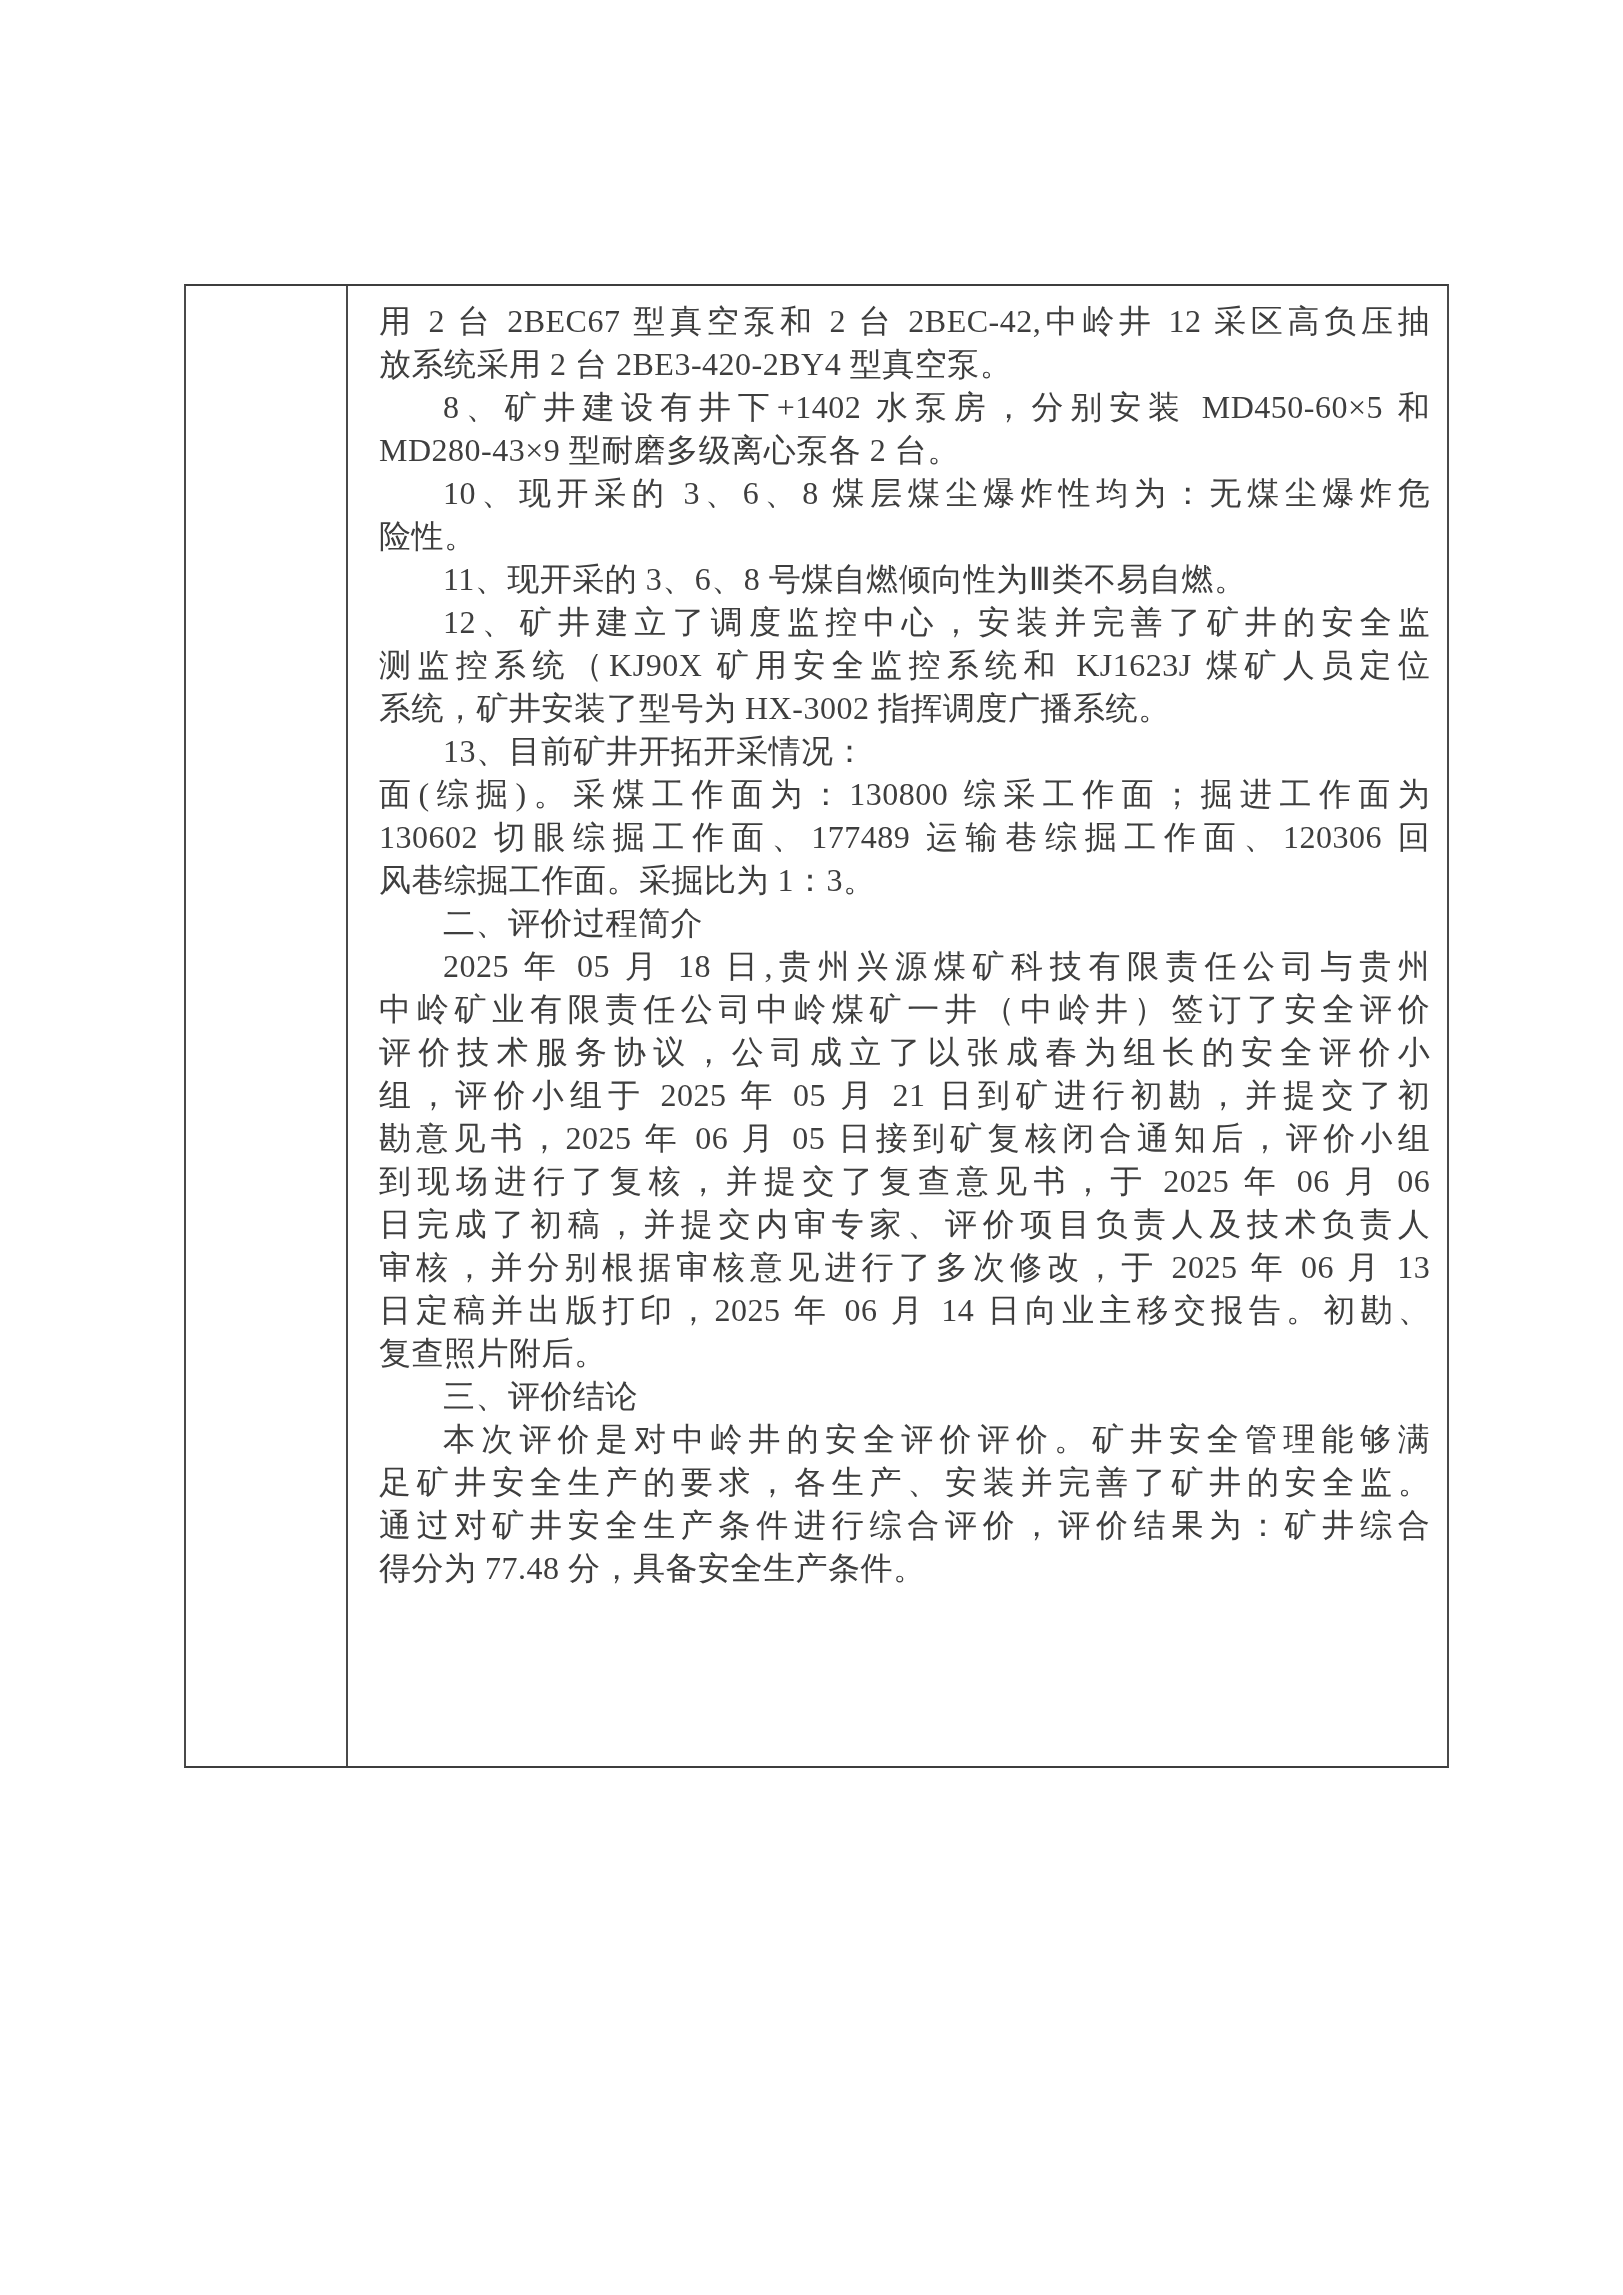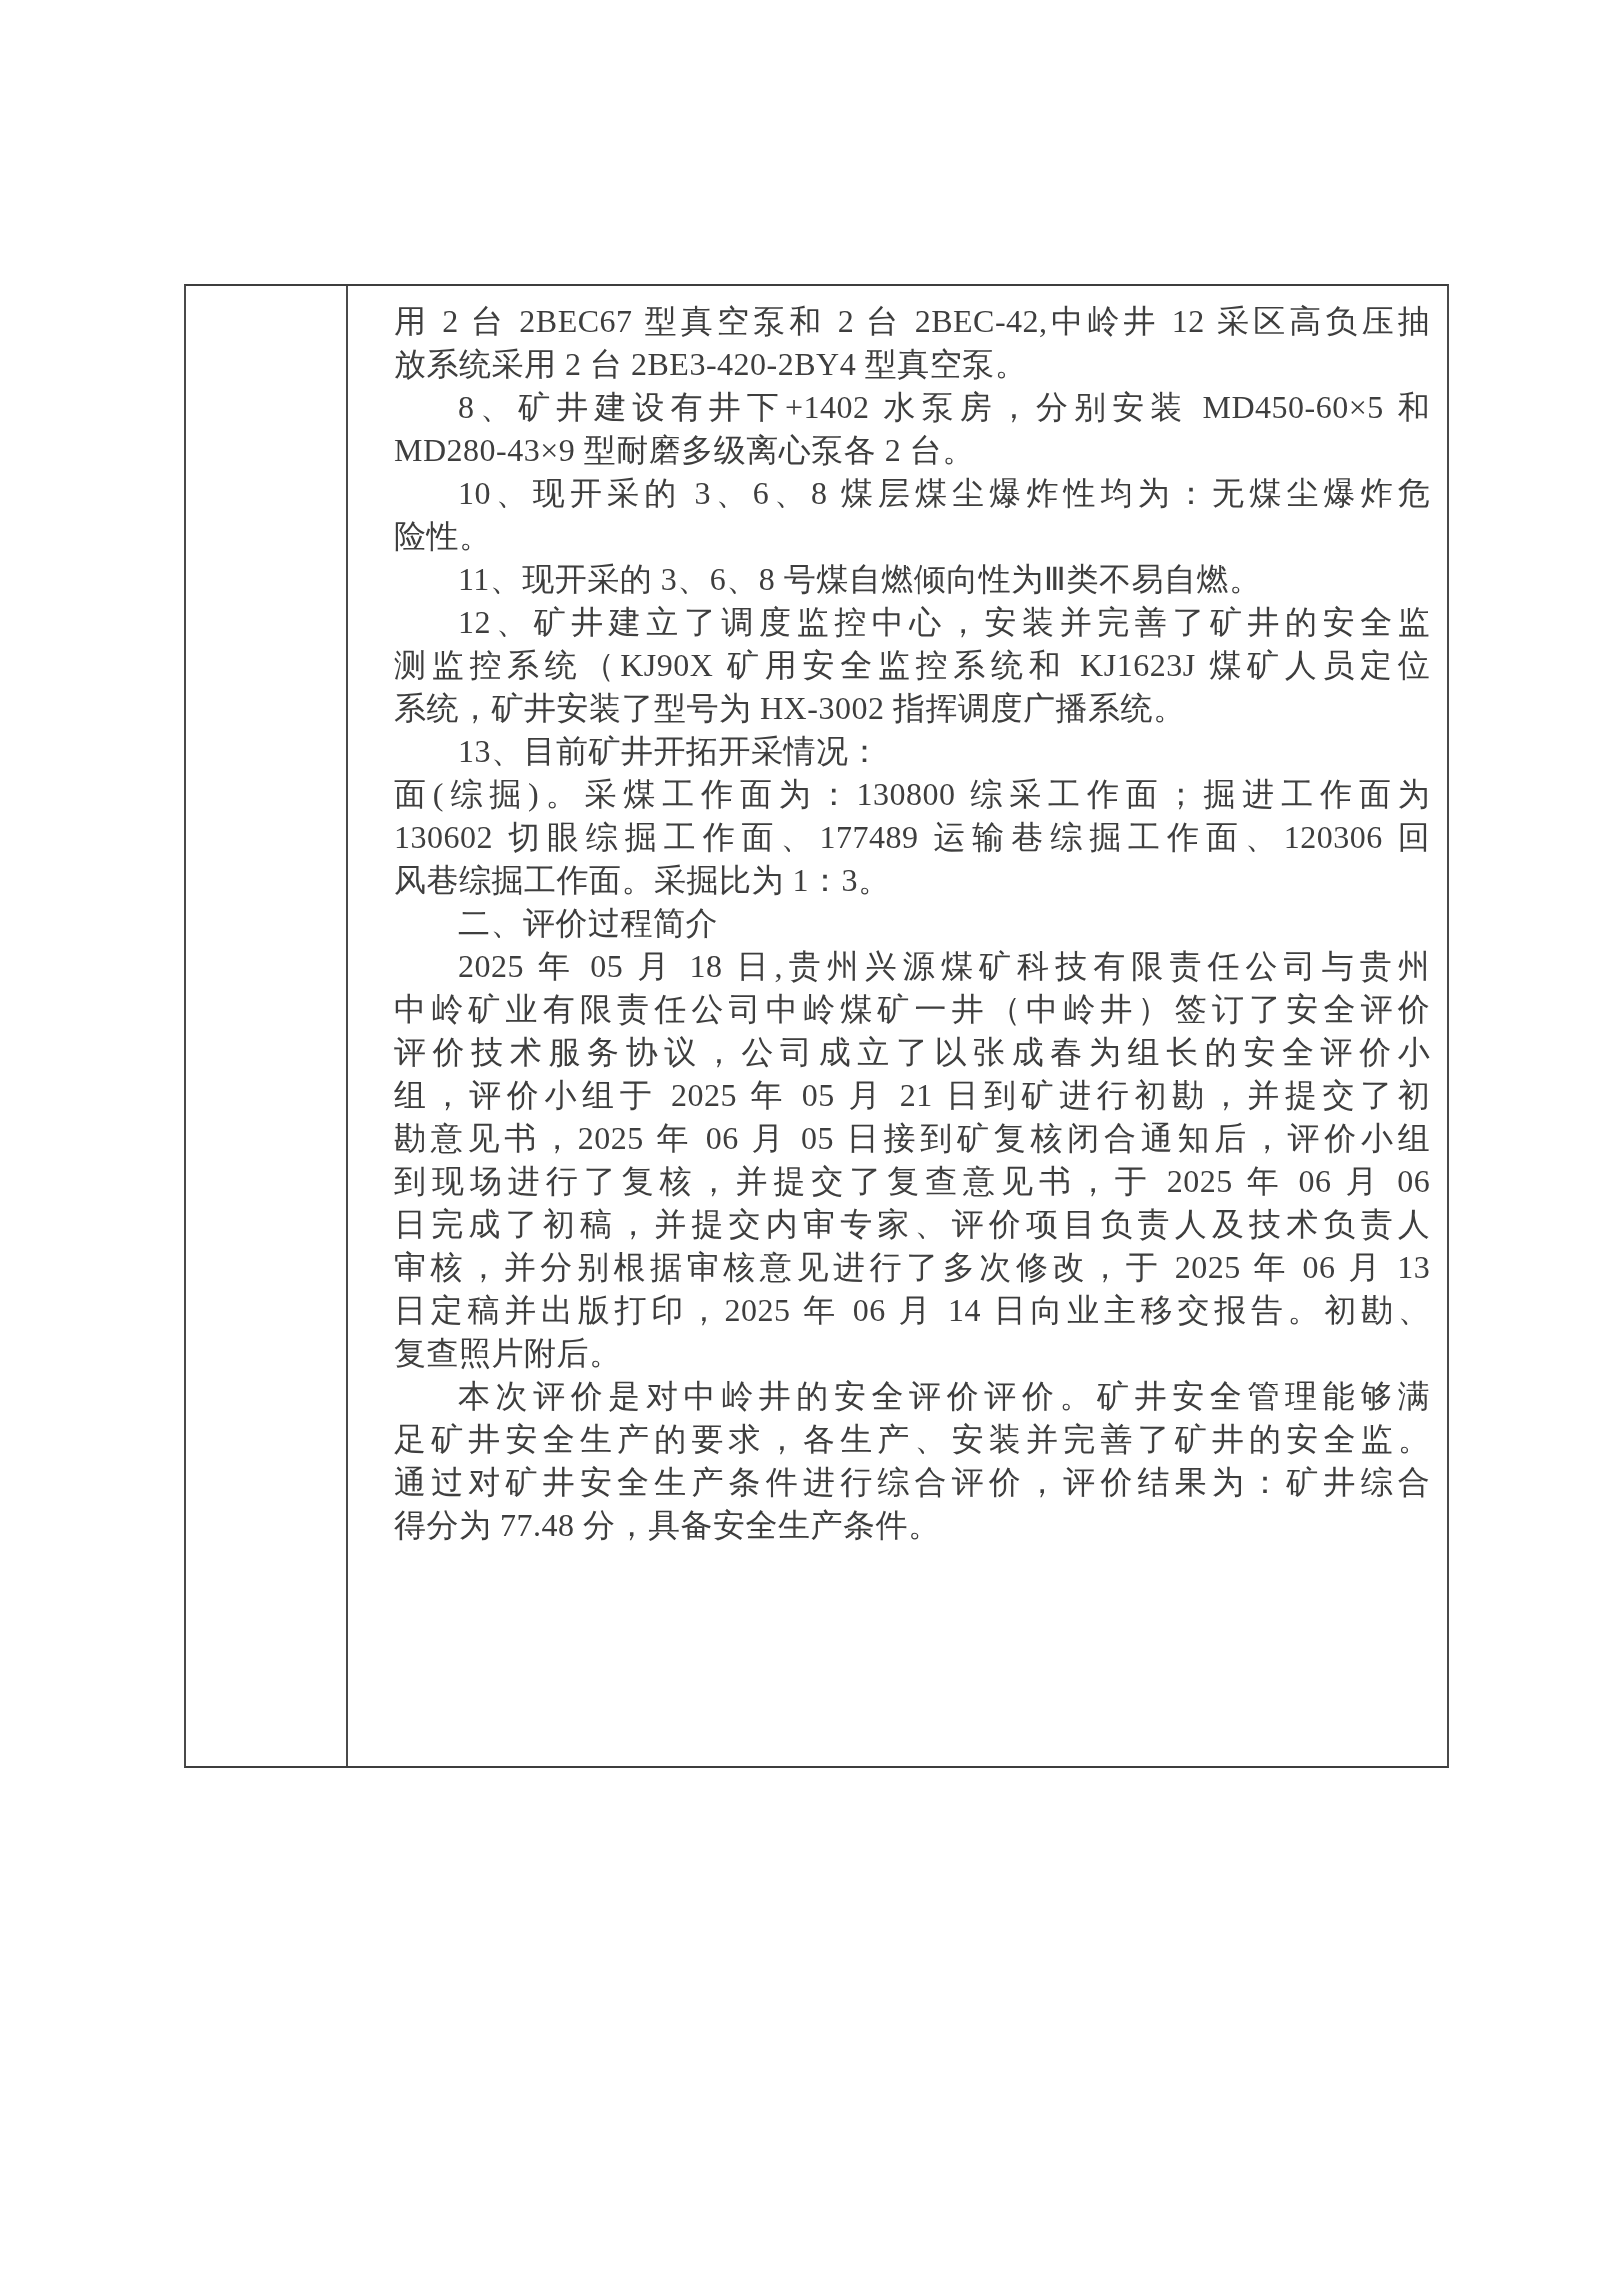--- a/index.html
+++ b/index.html
@@ -40,21 +40,20 @@
     padding: 13.7px 16.7px 0 31px;
     overflow: hidden;
   }
   .text-line {
     font-size: 32px;
     line-height: 43px;
     height: 43px;
     color: #3e3e3e;
     white-space: nowrap;
     letter-spacing: 0.5px;
-    margin-left: 15px;
   }
   .text-line.indent {
     text-indent: 2em;
   }
   .text-line.fill {
     white-space: normal;
     text-align: justify;
     text-align-last: justify;
   }
 </style>
@@ -84,20 +83,21 @@
           <div class="text-line indent fill">2025 年 05 月 18 日,贵州兴源煤矿科技有限责任公司与贵州</div>
           <div class="text-line fill">中岭矿业有限责任公司中岭煤矿一井（中岭井）签订了安全评价</div>
           <div class="text-line fill">评价技术服务协议，公司成立了以张成春为组长的安全评价小</div>
           <div class="text-line fill">组，评价小组于 2025 年 05 月 21 日到矿进行初勘，并提交了初</div>
           <div class="text-line fill">勘意见书，2025 年 06 月 05 日接到矿复核闭合通知后，评价小组</div>
           <div class="text-line fill">到现场进行了复核，并提交了复查意见书，于 2025 年 06 月 06</div>
           <div class="text-line fill">日完成了初稿，并提交内审专家、评价项目负责人及技术负责人</div>
           <div class="text-line fill">审核，并分别根据审核意见进行了多次修改，于 2025 年 06 月 13</div>
           <div class="text-line fill">日定稿并出版打印，2025 年 06 月 14 日向业主移交报告。初勘、</div>
           <div class="text-line">复查照片附后。</div>
+          <div class="text-line indent">三、评价结论</div>
           <div class="text-line indent fill">本次评价是对中岭井的安全评价评价。矿井安全管理能够满</div>
           <div class="text-line fill">足矿井安全生产的要求，各生产、安装并完善了矿井的安全监。</div>
           <div class="text-line fill">通过对矿井安全生产条件进行综合评价，评价结果为：矿井综合</div>
           <div class="text-line">得分为 77.48 分，具备安全生产条件。</div>
         </div>
     </div>
   </div>
 </div>
 
 

